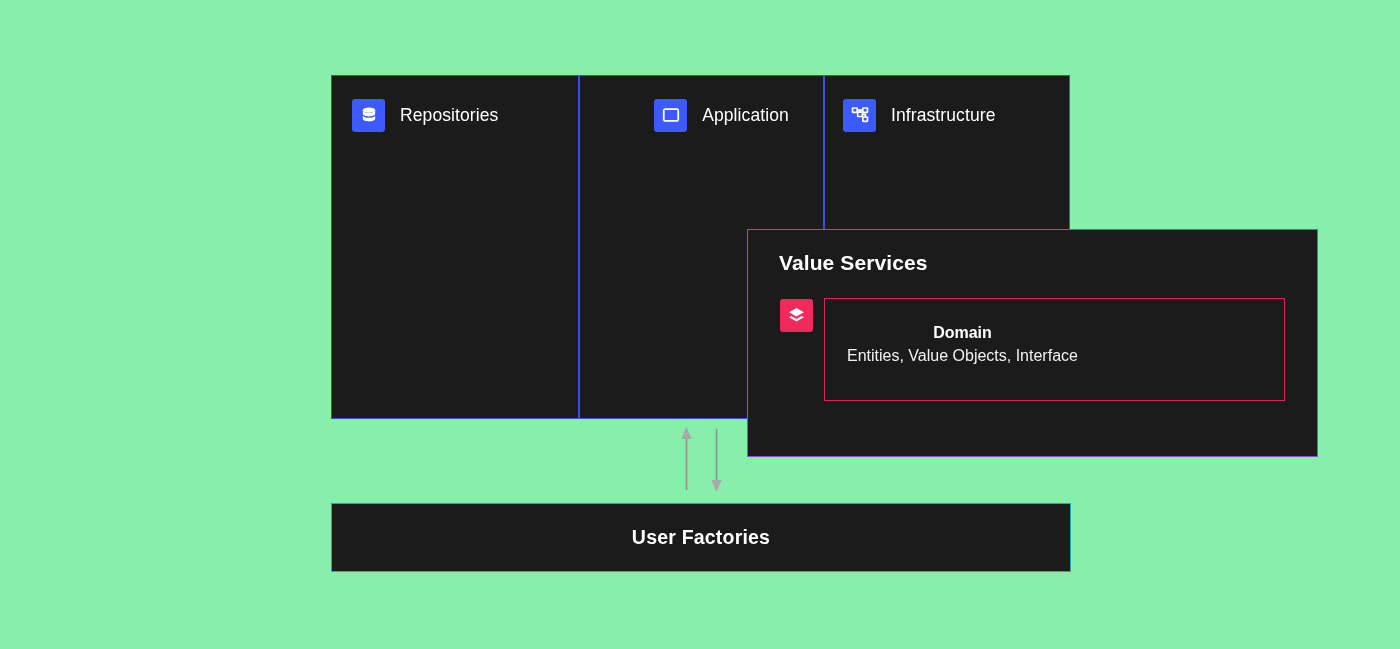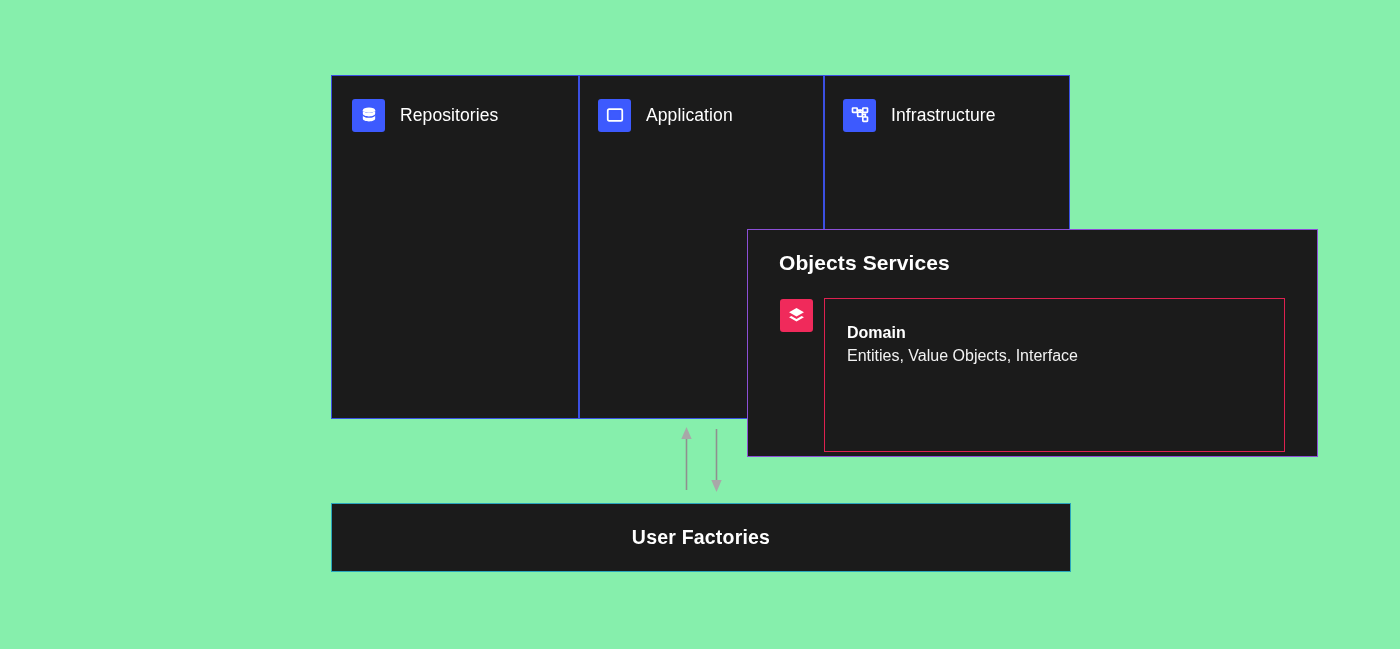--- a/index.html
+++ b/index.html
@@ -50,21 +50,21 @@
   .layer-col {
     position: absolute;
     top: 0;
     height: 78px;
     display: flex;
     align-items: center;
     box-sizing: border-box;
     padding-left: 20px;
   }
   .layer-col.c1 { left: 0px;   width: 246px; }
-  .layer-col.c2 { left: 246px; width: 267px; }
+  .layer-col.c2 { left: 246px; width: 267px; justify-content: center; }
   .layer-col.c3 { left: 491px; width: 248px; }
 
   .icon-tile {
     width: 33px;
     height: 33px;
     border-radius: 3px;
     display: flex;
     align-items: center;
     justify-content: center;
     flex: 0 0 auto;
@@ -111,24 +111,25 @@
     top: 69px;
     width: 33px;
     height: 33px;
   }
 
   .domain-box {
     position: absolute;
     left: 76px;
     top: 68px;
     width: 461px;
-    height: 154px;
+    height: 103px;
     border: 1.5px solid #de2150;
     box-sizing: border-box;
     background: #1b1b1b;
+    text-align: center;
   }
 
   .domain-text {
     position: absolute;
     left: 22px;
     top: 22px;
   }
   .domain-name {
     font-size: 16px;
     font-weight: 700;
@@ -216,21 +217,21 @@
             <path d="M8.6 6.2h3.4v2.4"></path>
             <path d="M15.4 6.2H12"></path>
             <path d="M14.8 11.2h3.6v3.2"></path>
           </g>
         </svg>
       </span>
       <span class="layer-label">Infrastructure</span>
     </div>
 
     <div class="domain-services">
-      <div class="ds-title">Objects Services</div>
+      <div class="ds-title">Value Services</div>
 
       <span class="icon-tile pink domain-icon">
         <svg width="19" height="19" viewBox="0 0 24 24" aria-hidden="true">
           <path d="M12 2.6 2.6 8 12 13.4 21.4 8 12 2.6z" fill="#ffffff"></path>
           <path d="M2.6 14.2 12 19.6l9.4-5.4-2.9-1.66L12 16.28 5.5 12.54 2.6 14.2z" fill="#ffffff"></path>
         </svg>
       </span>
 
       <div class="domain-box">
         <div class="domain-text">

